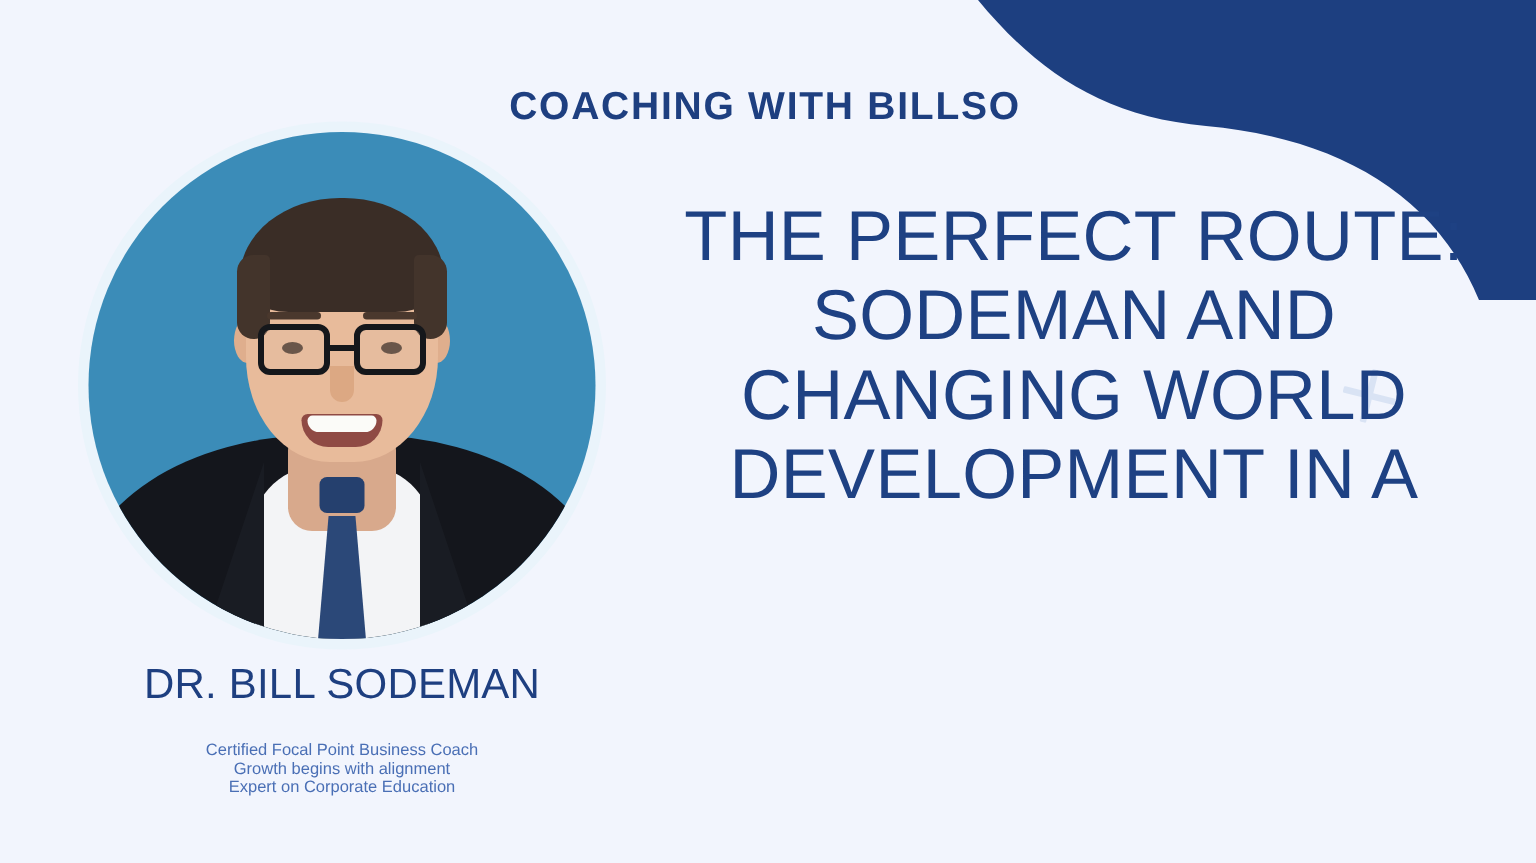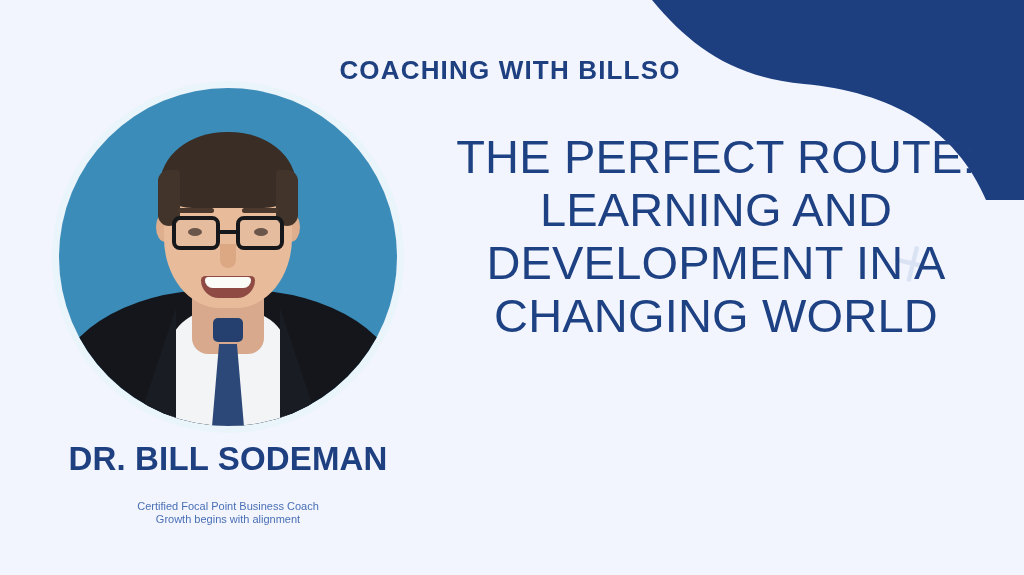--- a/index.html
+++ b/index.html
@@ -214,22 +214,22 @@
     position:absolute;
     left:4px; top:1px;
     width:46px; height:11px;
     background:#fbfbf8;
     border-radius:4px 4px 9px 9px;
   }
 
   .name {
     margin-top:14px;
     text-align:center;
-    font-size:33px;
-    font-weight:bold;
+    font-size:28px;
+    font-weight:normal;
     letter-spacing:0.005em;
     color:#1e3f80;
     white-space:nowrap;
   }
 
   .credentials {
     margin-top:22px;
     text-align:center;
   }
   .credentials li {
@@ -306,23 +306,24 @@
       </div>
       <div class="ph ph-tie-knot"></div>
       <div class="ph ph-tie-body"></div>
     </div>
 
     <div class="name">DR. BILL SODEMAN</div>
 
     <ul class="credentials">
       <li>Certified Focal Point Business Coach</li>
       <li>Growth begins with alignment</li>
+      <li>Expert on Corporate Education</li>
     </ul>
   </div>
 
   <div class="headline">
     <span class="hl-line">THE PERFECT ROUTE:</span>
-    <span class="hl-line">LEARNING AND</span>
+    <span class="hl-line">SODEMAN AND</span>
+    <span class="hl-line">CHANGING WORLD</span>
     <span class="hl-line">DEVELOPMENT IN A</span>
-    <span class="hl-line">CHANGING WORLD</span>
   </div>
 
 </div>
 
 </body></html>

